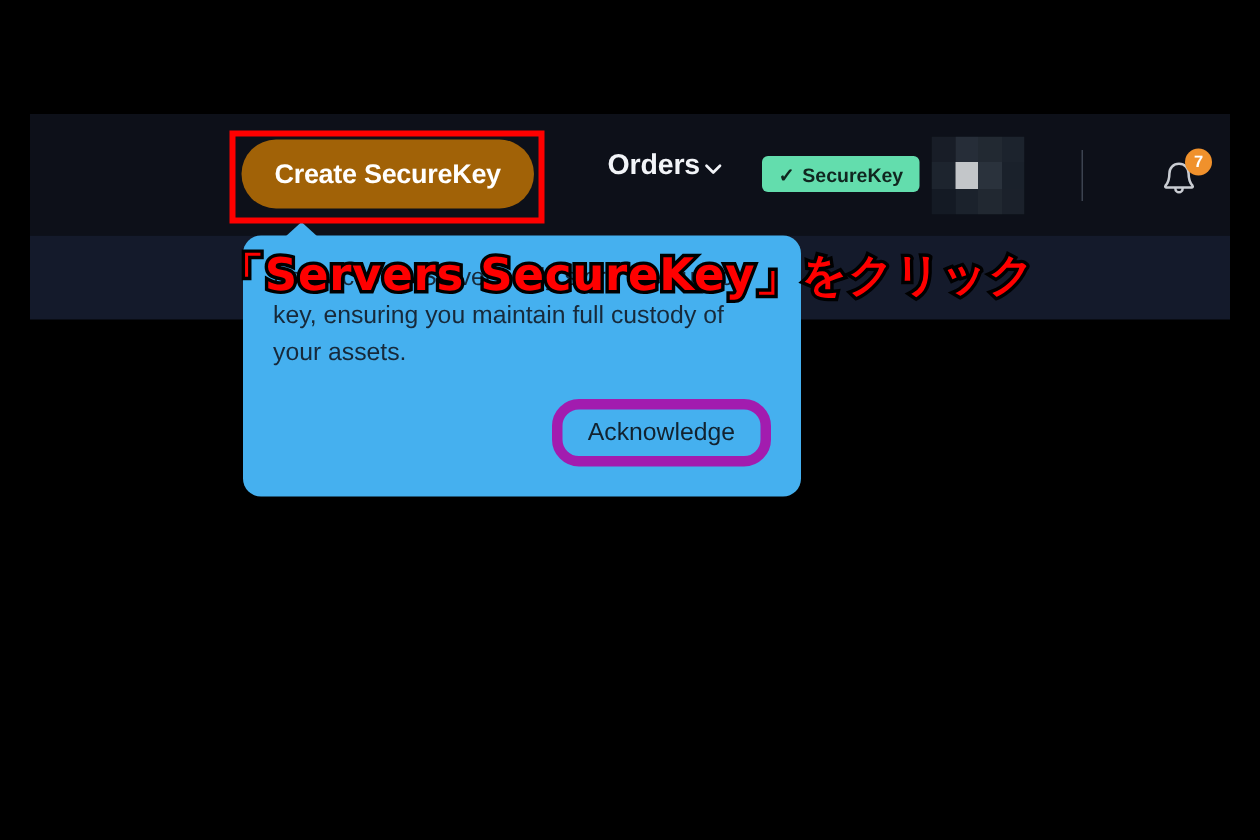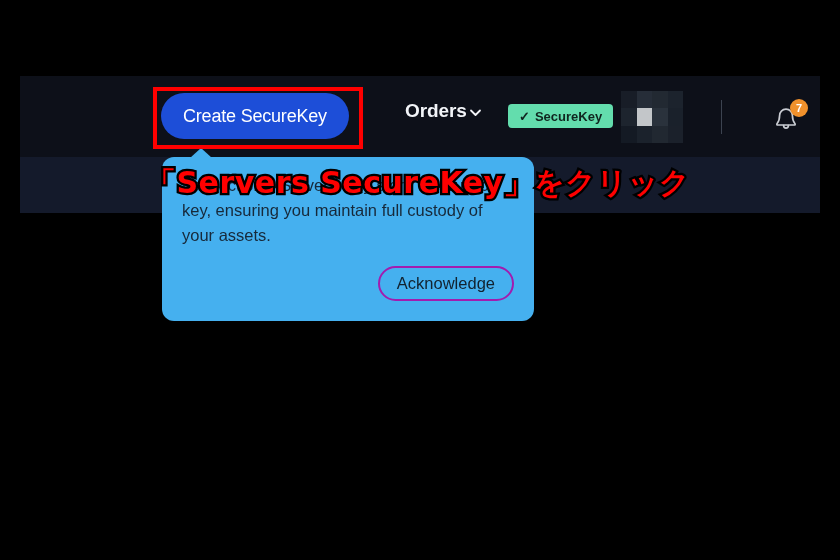--- a/index.html
+++ b/index.html
@@ -33,24 +33,24 @@
   }
 
   
   #create-key-btn {
     position: absolute;
     left: 141px; top: 17px;
     height: 46px;
     padding: 0 22px;
     border: none;
     border-radius: 23px;
-    background: #1d4ed8;
+    background: #a16207;
     color: #ffffff;
     font-size: 18px;
-    font-weight: normal;
+    font-weight: bold;
     font-family: "Liberation Sans", sans-serif;
     letter-spacing: -0.2px;
     cursor: pointer;
     display: flex;
     align-items: center;
     justify-content: center;
     white-space: nowrap;
   }
 
   
@@ -169,21 +169,21 @@
     margin: 0;
     font-family: "Liberation Sans", sans-serif;
   }
   #tooltip-actions {
     display: flex;
     justify-content: flex-end;
     margin-top: 18px;
   }
   #acknowledge-btn {
     background: transparent;
-    border: 2px solid #a21caf;
+    border: 7px solid #a21caf;
     color: #12222f;
     border-radius: 18px;
     padding: 6px 17px;
     font-size: 16.5px;
     font-family: "Liberation Sans", sans-serif;
     cursor: pointer;
     white-space: nowrap;
   }
 
   

